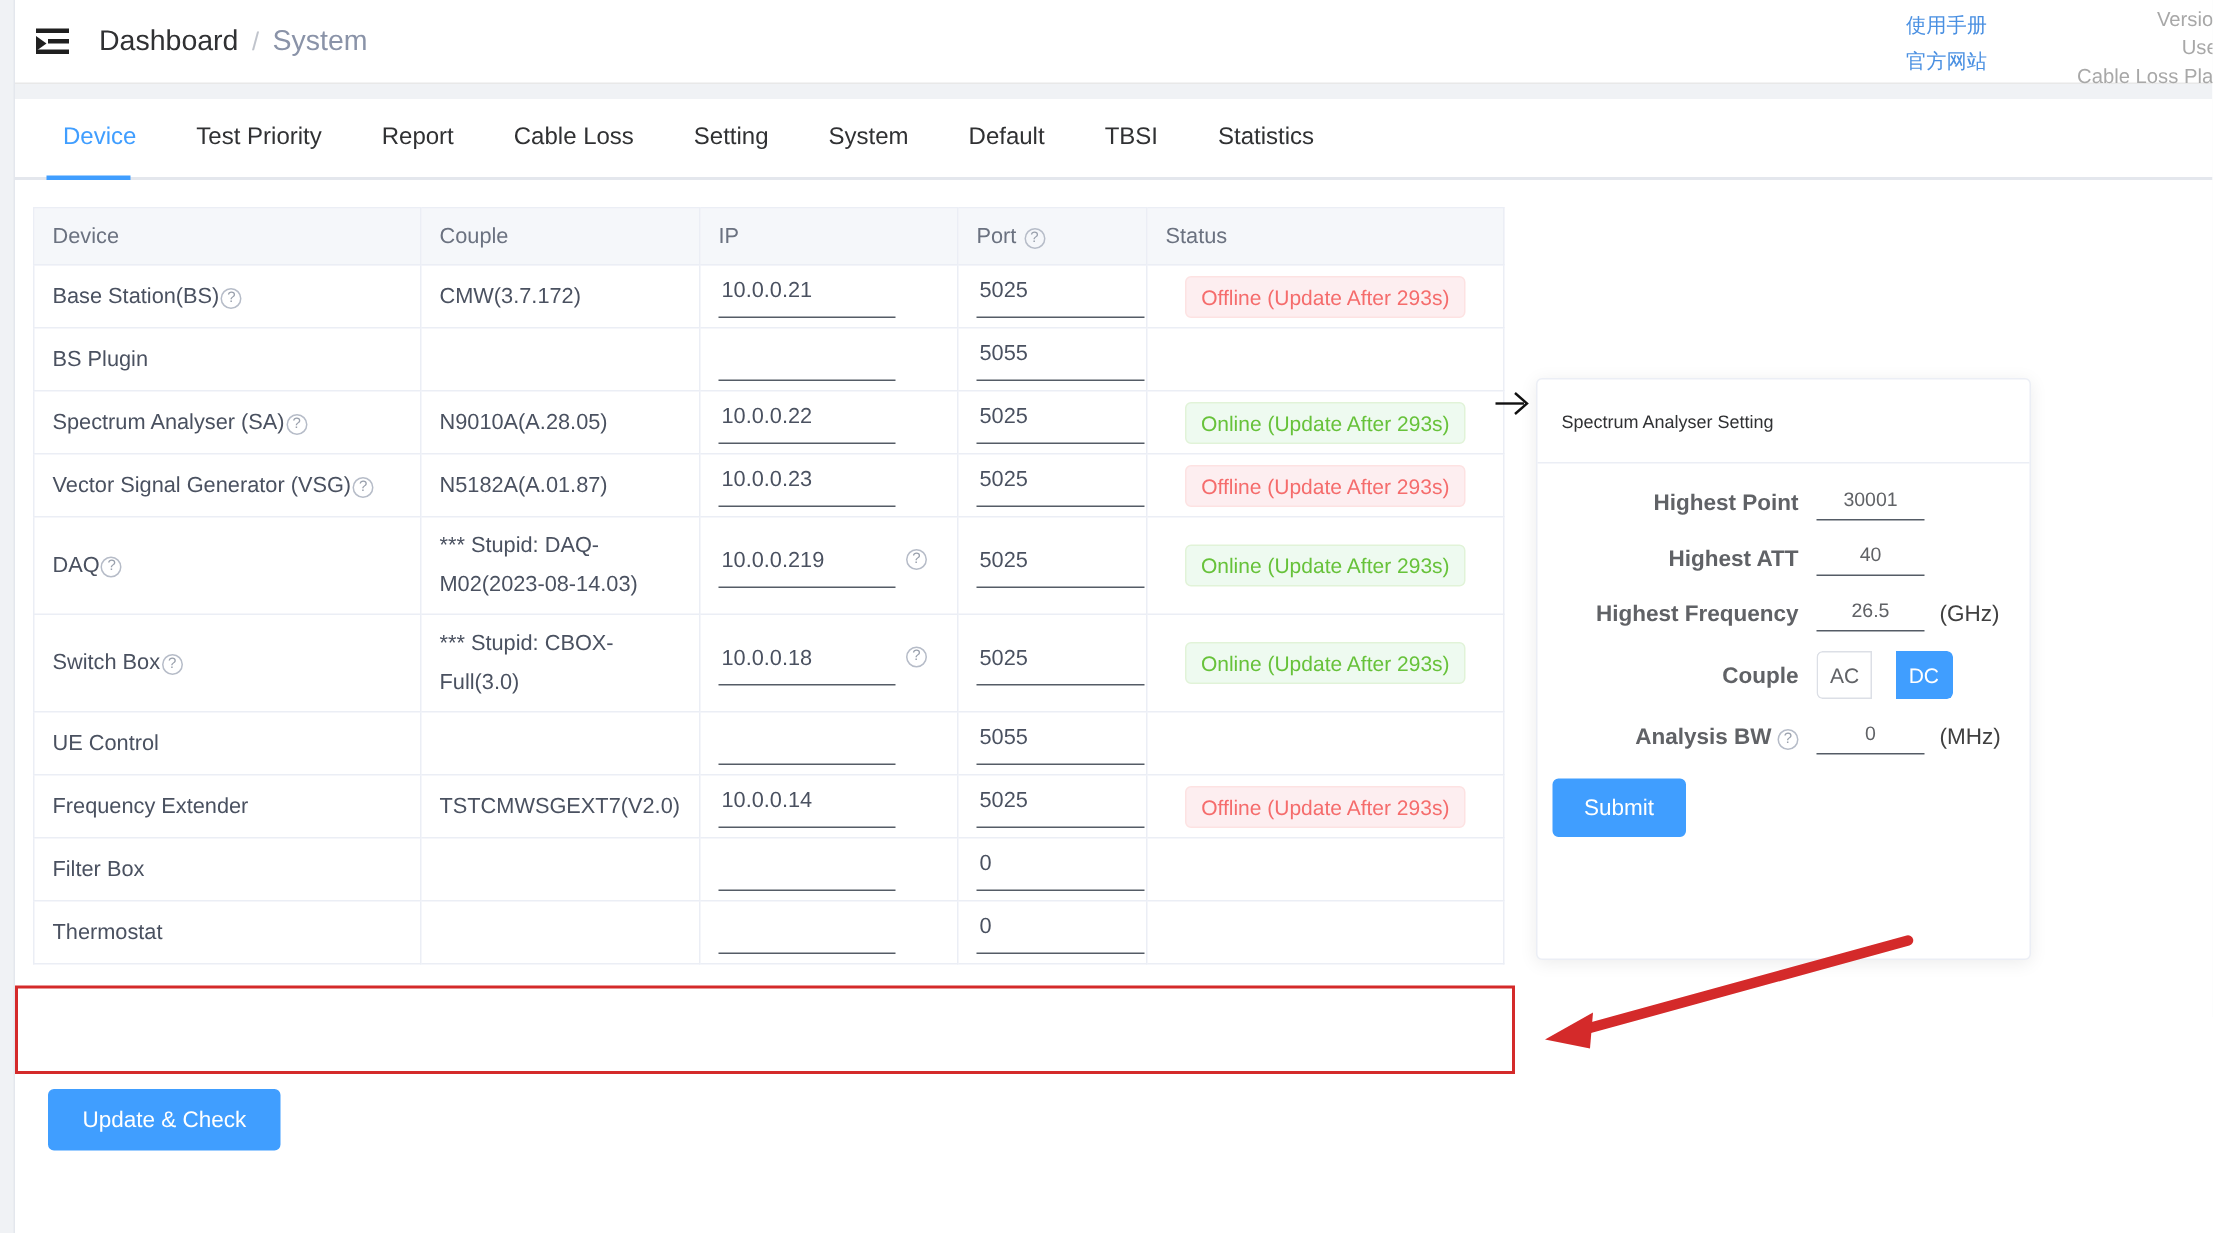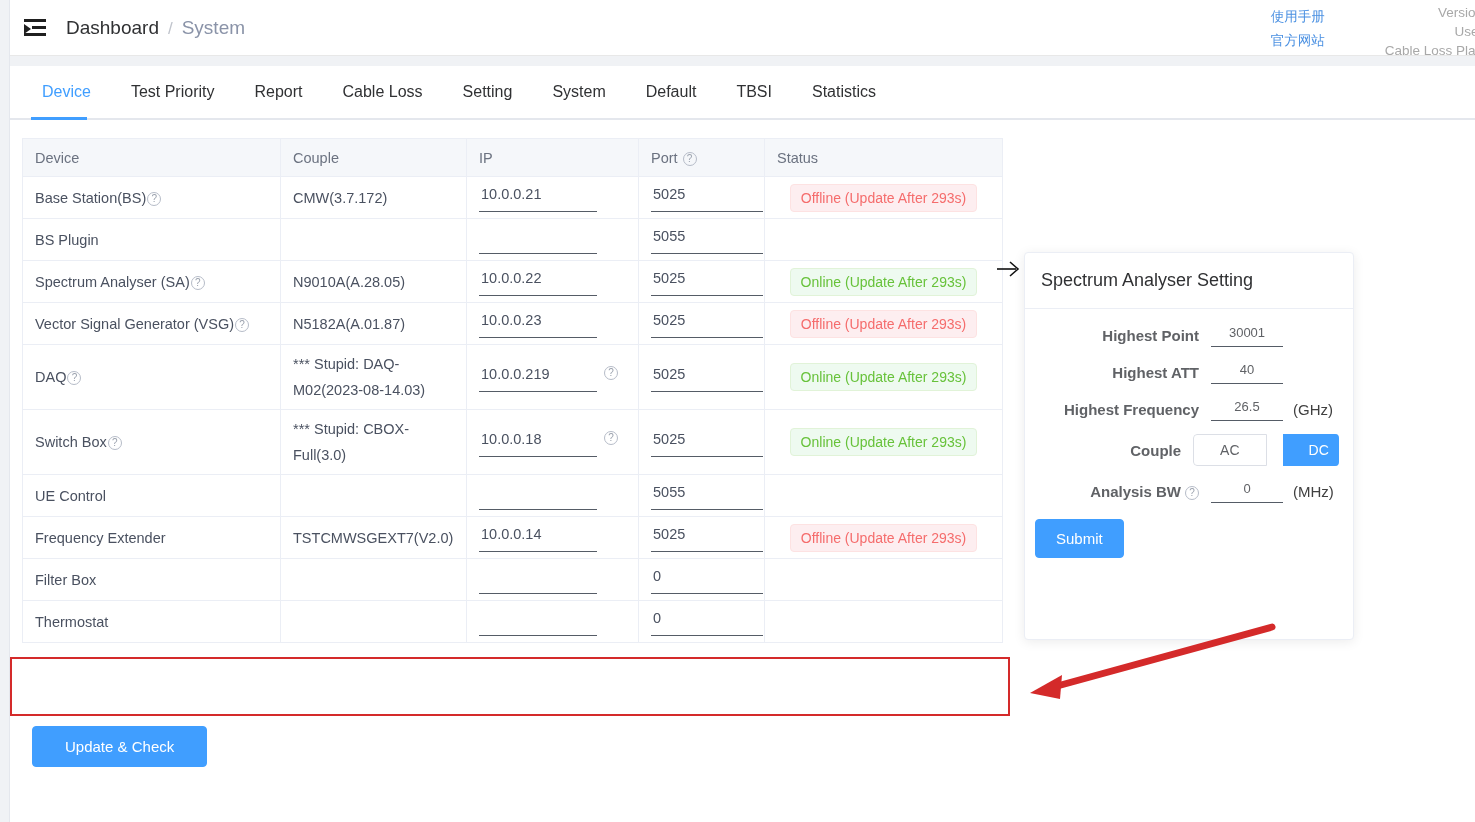--- a/index.html
+++ b/index.html
@@ -123,21 +123,21 @@
     display: inline-block; padding: 4px 10px; border-radius: 4px;
     font-size: 14px; line-height: 18px; white-space: nowrap;
   }
   .badge.offline { background: #fdeef0; color: #f56c6c; border: 1px solid #fde2e2; }
   .badge.online  { background: #eefaf0; color: #67c23a; border: 1px solid #e1f3d8; }
   td.status { text-align: center; }
 
   .btn-primary {
     background: #409eff; border: 1px solid #409eff; color: #ffffff;
     font-size: 15px; font-family: "Liberation Sans", sans-serif;
-    padding: 11px 32px; border-radius: 4px; cursor: pointer;
+    padding: 11px 22px; border-radius: 4px; cursor: pointer;
   }
   .update-btn { position: absolute; left: 22px; top: 660px; }
 
   
   .red-box {
     position: absolute; left: 10px; top: 657px; width: 1000px; height: 59px;
     border: 2px solid #d42a2a; pointer-events: none; z-index: 30;
   }
 
   
@@ -147,40 +147,40 @@
   }
 
   
   .sa-panel {
     position: absolute; left: 1024px; top: 252px; width: 330px; height: 388px;
     background: #ffffff; border: 1px solid #ebeef5; border-radius: 4px;
     box-shadow: 0 2px 12px 0 rgba(0,0,0,.08); z-index: 15;
   }
   .sa-head {
     height: 56px; display: flex; align-items: center; padding: 0 16px;
-    border-bottom: 1px solid #ebeef5; font-size: 18px; color: #303133;
+    border-bottom: 1px solid #ebeef5; font-size: 12px; color: #303133;
   }
   .sa-body { padding: 14px 14px 10px 0px; }
   .sa-row { display: flex; align-items: center; margin-bottom: 13px; }
   .sa-label {
     width: 186px; text-align: right; padding-right: 12px;
     font-size: 15px; font-weight: bold; color: #606266; white-space: nowrap;
   }
   .sa-label .qm { font-weight: normal; margin-left: 4px; }
   .sa-input {
     width: 72px; border: none; border-bottom: 1px solid #555c66; background: transparent;
     font-family: "Liberation Sans", sans-serif; font-size: 13px; color: #606266;
     text-align: center; padding: 2px 2px 6px 2px; outline: none;
   }
   .sa-unit { font-size: 15px; color: #404040; margin-left: 10px; white-space: nowrap; }
 
   .seg { display: inline-flex; border-radius: 4px; overflow: hidden; }
   .seg button {
     font-family: "Liberation Sans", sans-serif; font-size: 14px; color: #606266;
-    background: #ffffff; border: 1px solid #dcdfe6; padding: 6px 26px; cursor: pointer;
+    background: #ffffff; border: 1px solid #dcdfe6; padding: 6px 8px; cursor: pointer;
     line-height: 18px;
   }
   .seg button:first-child { border-radius: 4px 0 0 4px; }
   .seg button:last-child  { border-radius: 0 4px 4px 0; border-left: none; margin-left: 16px; }
   .seg button.on { background: #409eff; border-color: #409eff; color: #ffffff; }
   .seg.port button { padding: 6px 11px; }
   .submit-row { padding-left: 10px; margin-top: 16px; }
   .btn-submit {
     background: #409eff; border: 1px solid #409eff; color: #fff;
     font-size: 15px; font-family: "Liberation Sans", sans-serif;

